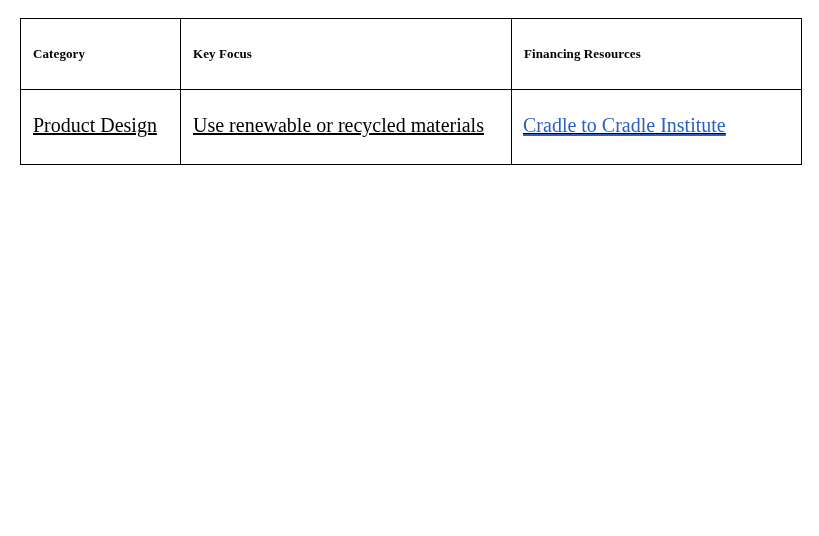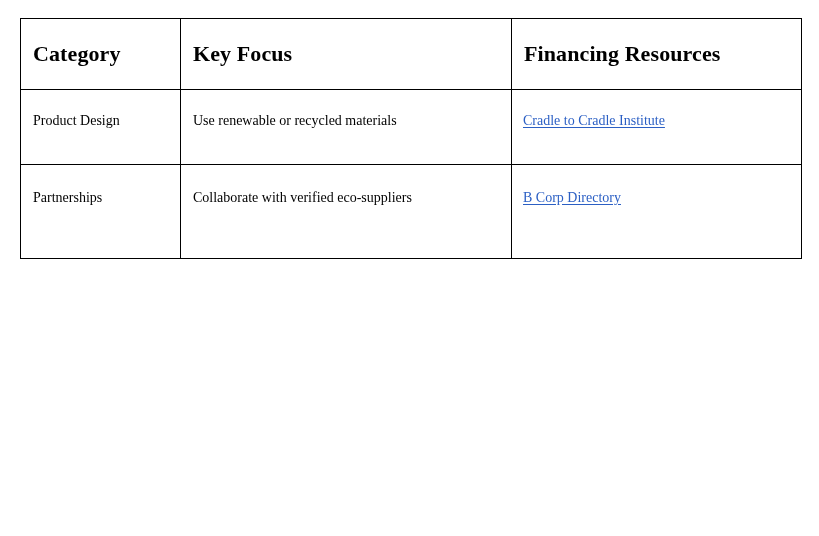--- a/index.html
+++ b/index.html
@@ -51,37 +51,38 @@
 
   
   table.doc-table thead tr { height: 70px; }
   table.doc-table th {
     height: 70px;
     vertical-align: middle;
   }
   .th-inner {
     padding: 0 10px 0 12px;
     font-weight: bold;
-    font-size: 22px;
+    font-size: 13px;
     line-height: 1.25;
     letter-spacing: 0.1px;
   }
 
   
   .row-h1 { height: 75px; }
   .row-h2 { height: 94px; }
   .row-h3 { height: 95px; }
   .row-h4 { height: 94px; }
   .row-h5 { height: 73px; }
 
   .cell-inner {
     padding: 22px 12px 0 12px;
-    font-size: 14px;
+    font-size: 20px;
     line-height: 1.32;
     font-weight: normal;
+    text-decoration: underline;
   }
 
   .cell-inner.tall {
     padding-top: 24px;
   }
 
   td.cat .cell-inner { padding-left: 12px; }
   td.focus .cell-inner { padding-left: 12px; padding-right: 16px; }
   td.res .cell-inner { padding-left: 11px; padding-right: 12px; }
 
@@ -144,29 +145,18 @@
           <td class="focus">
             <div class="cell-inner">Use renewable or recycled materials</div>
           </td>
           <td class="res">
             <div class="cell-inner"><a class="doc-link">Cradle to Cradle Institute</a></div>
           </td>
         </tr>
 
 
 
-        <tr class="row-h4">
-          <td class="cat">
-            <div class="cell-inner tall">Partnerships</div>
-          </td>
-          <td class="focus">
-            <div class="cell-inner tall">Collaborate with verified eco-suppliers</div>
-          </td>
-          <td class="res">
-            <div class="cell-inner tall"><a class="doc-link">B Corp Directory</a></div>
-          </td>
-        </tr>
 
 
       </tbody>
     </table>
   </div>
 </div>
 
 </body></html>

